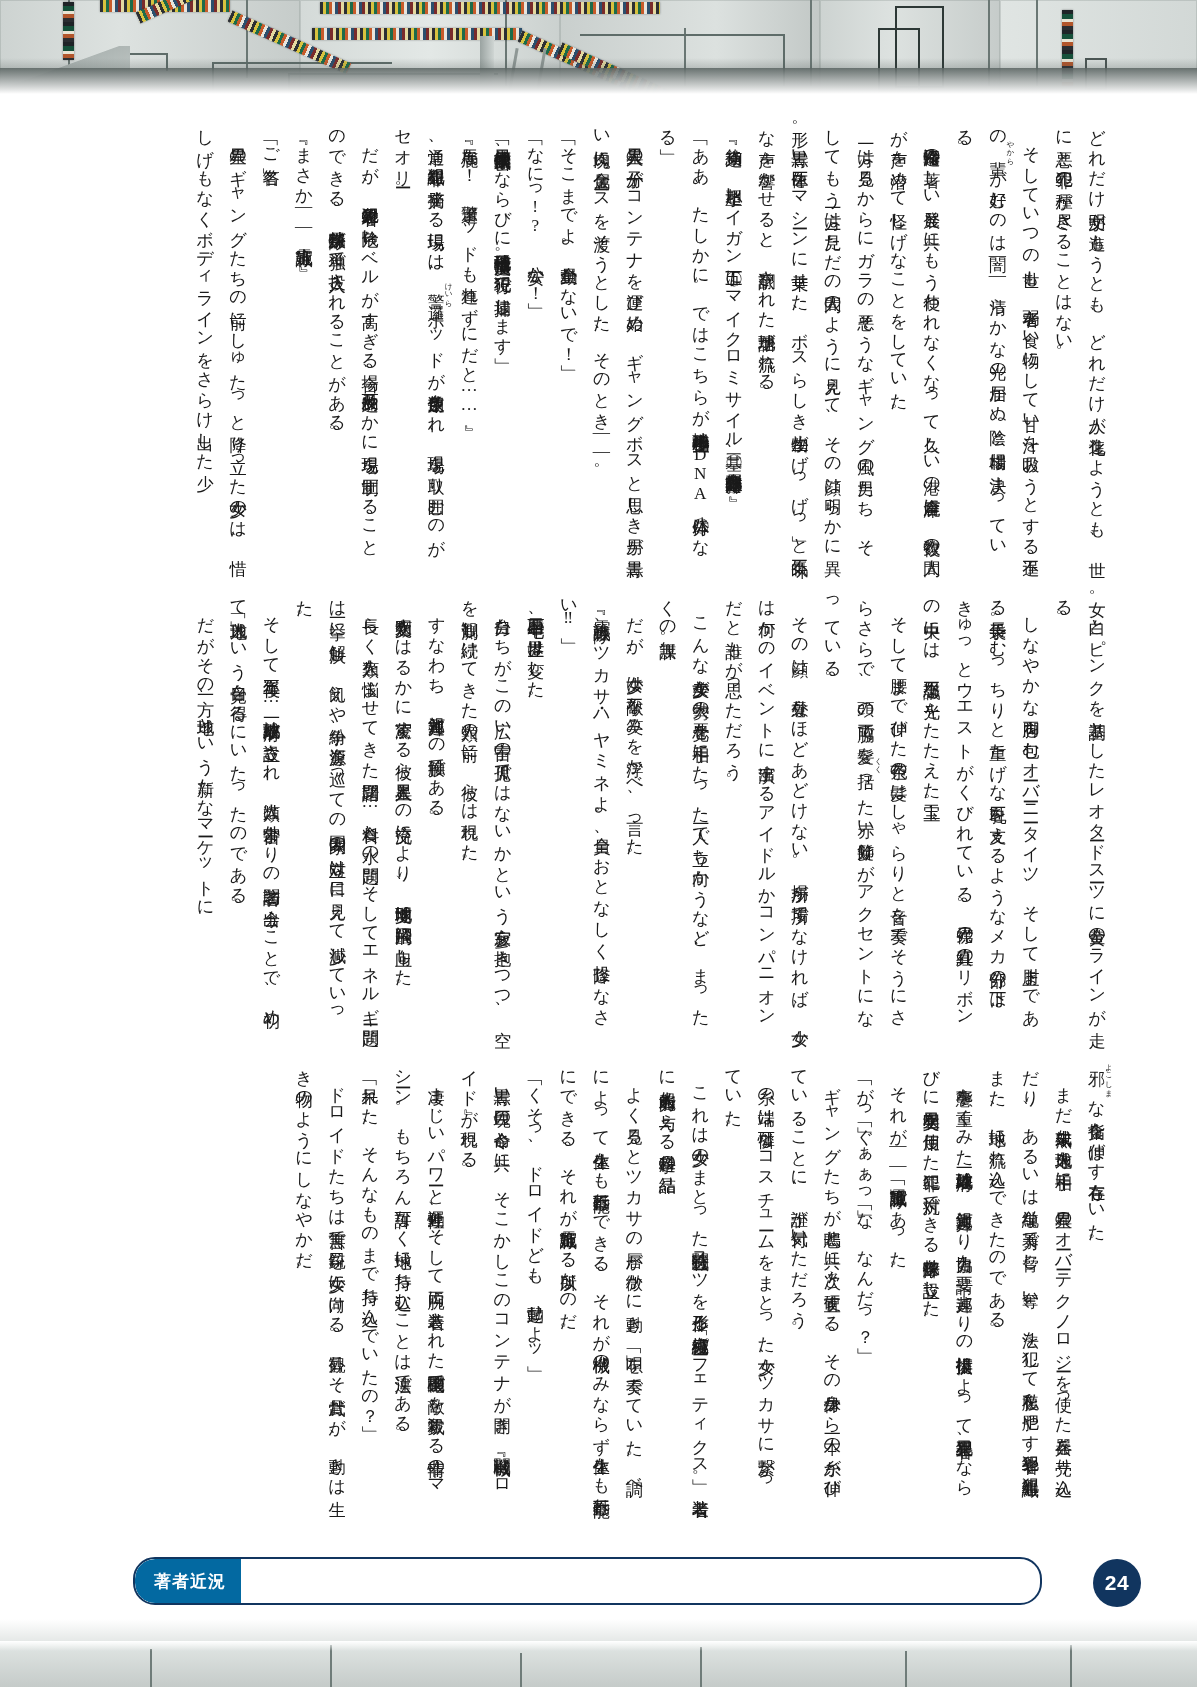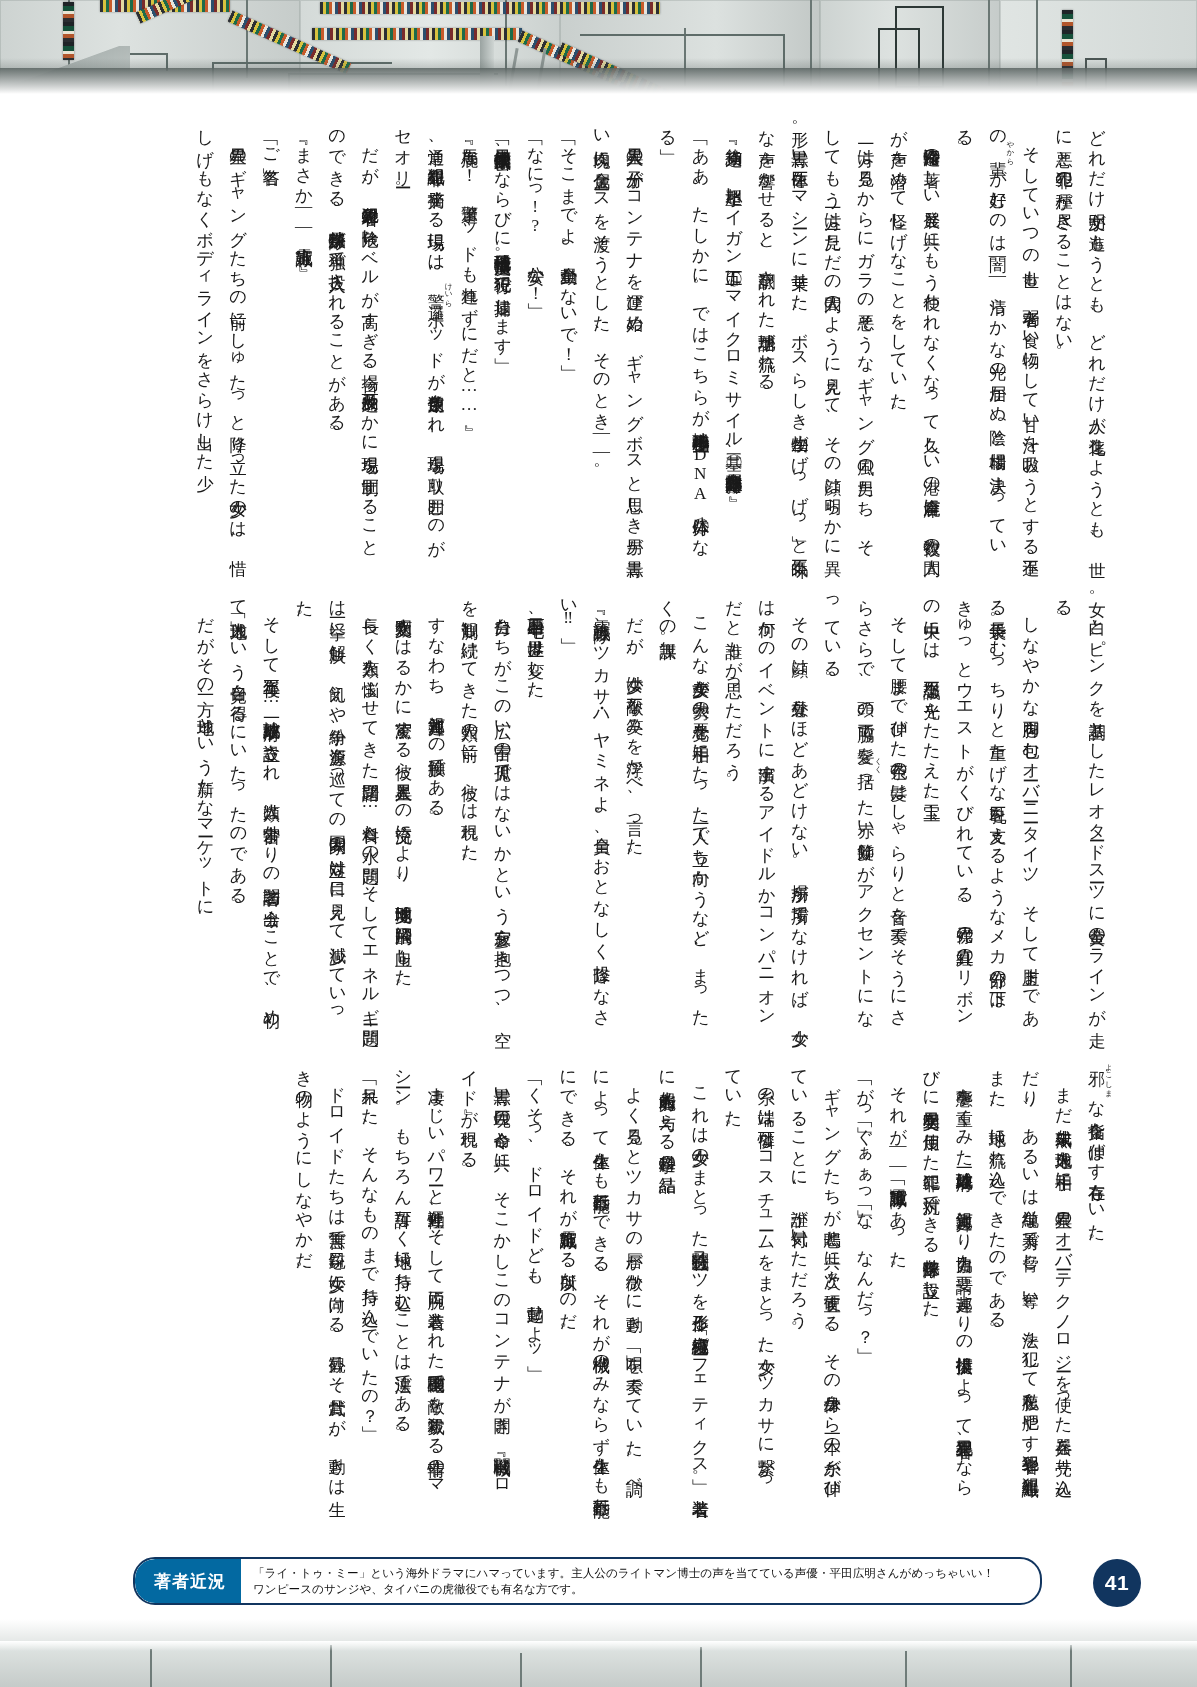--- a/index.html
+++ b/index.html
@@ -293,27 +293,23 @@
     <p>よく見るとツカサの唇が微かに動き、「唄」を奏でていた。調べによって生体をも行動不能にできる、それが機械のみならず生体をも行動不能にできる、それが電詠戦姫たる所以なのだ。</p>
     <p>「くそっ、ドロイドども、起動せよッ」</p>
     <p>青黒い巨塊の命令と共に、そこかしこのコンテナが開き、戦闘機械『ドロイド』が現れる。</p>
     <p>凄まじいパワーと運動性、そして両腕に装着された重機関砲で敵を殺戮する非情のマシーン。もちろん許可なく地球に持ち込むことは違法である。</p>
     <p>「呆れた、そんなものまで持ち込んでいたの？」</p>
     <p>ドロイドたちは無言で銃口を少女に向ける。外観こそ武骨だが、動きは生き物のようにしなやかだ。</p>
   </div>
 
   <div class="footer-bar">
     <div class="footer-tag">著者近況</div>
-    <div class="footer-text">
-      <span>「ライ・トゥ・ミー」という海外ドラマにハマっています。主人公のライトマン博士の声を当てている声優・平田広明さんがめっちゃいい！</span>
-      <span>ワンピースのサンジや、タイバニの虎徹役でも有名な方です。</span>
-    </div>
-  </div>
-
-  <div class="page-number">41</div>
+  </div>
+
+  <div class="page-number">24</div>
 
   <div class="banner-bottom">
     <div style="position:absolute;left:0;top:22px;width:1197px;height:46px;background:linear-gradient(180deg,#e2e7e5,#c5cbc9);"></div>
     <div style="position:absolute;left:150px;top:30px;width:2px;height:38px;background:#6f7c79;"></div>
     <div style="position:absolute;left:330px;top:26px;width:2px;height:42px;background:#6f7c79;"></div>
     <div style="position:absolute;left:520px;top:34px;width:2px;height:34px;background:#6f7c79;"></div>
     <div style="position:absolute;left:700px;top:28px;width:2px;height:40px;background:#6f7c79;"></div>
     <div style="position:absolute;left:905px;top:32px;width:2px;height:36px;background:#6f7c79;"></div>
     <div style="position:absolute;left:1070px;top:26px;width:2px;height:42px;background:#6f7c79;"></div>
     <div style="position:absolute;left:0;top:22px;width:1197px;height:10px;background:linear-gradient(180deg,rgba(255,255,255,1),rgba(210,216,214,0));"></div>

